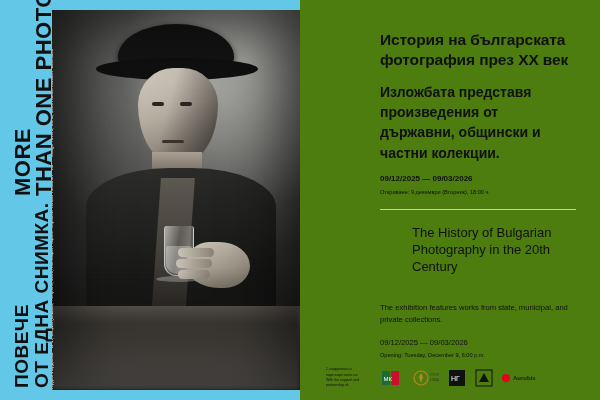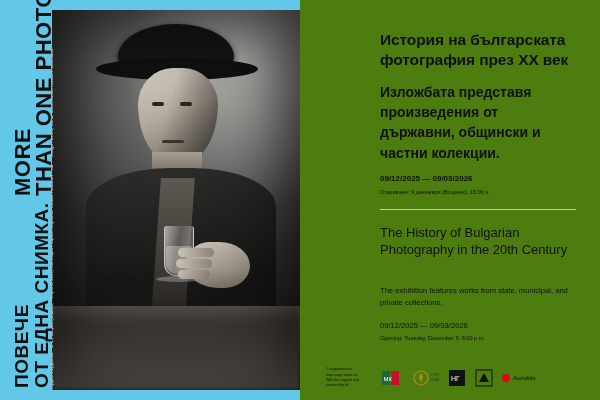--- a/index.html
+++ b/index.html
@@ -217,20 +217,21 @@
     margin-top: 14px;
     width: 196px; height: 1px;
     background: #c9c9c9;
   }
   .title-en {
     margin-top: 14px;
     color: #111;
     font-size: 13px;
     font-weight: 400;
     line-height: 1.32;
+    margin-left: 32px;
   }
   .sub-en {
     margin-top: 27px;
     color: #111;
     font-size: 7.6px;
     line-height: 1.55;
   }
   .dates-en {
     margin-top: 12px;
     color: #111;

